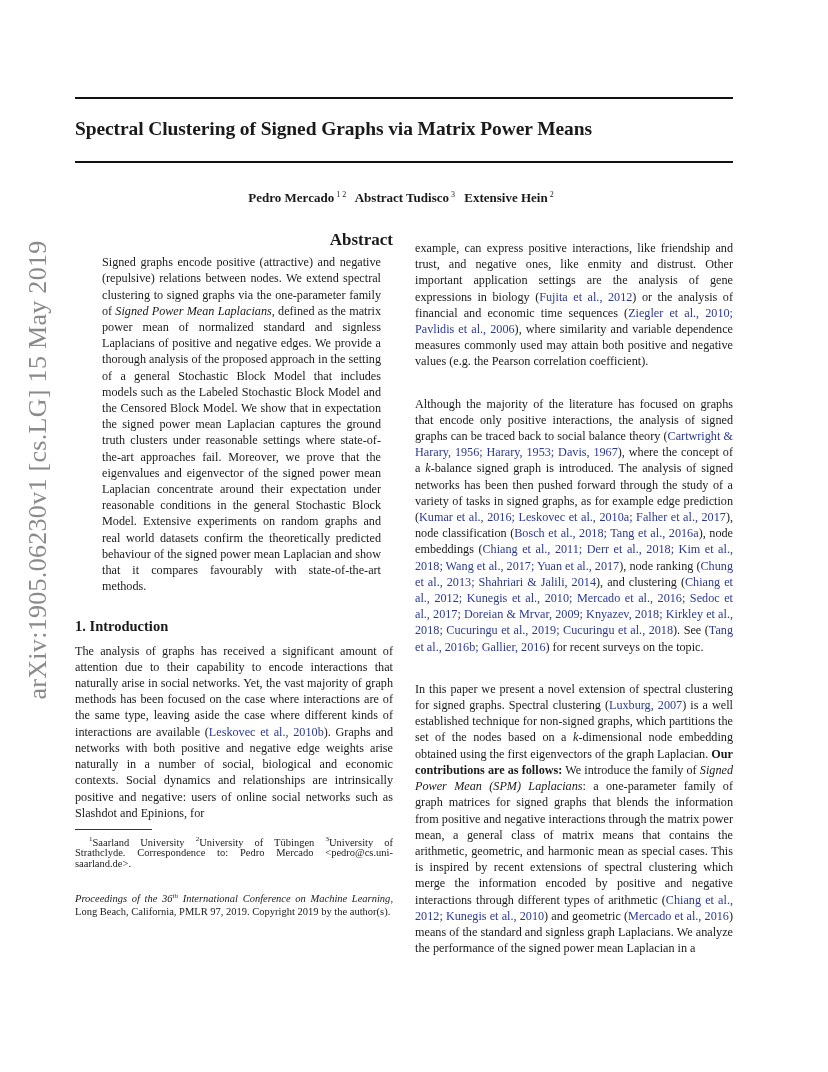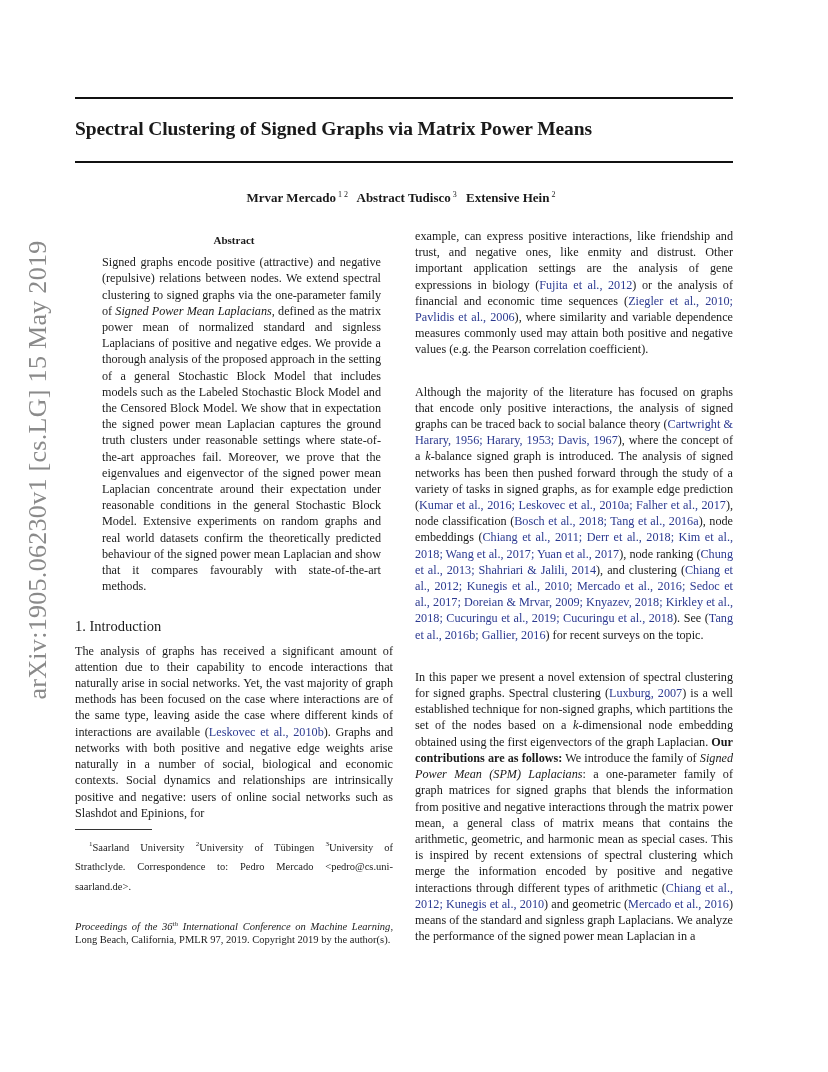--- a/index.html
+++ b/index.html
@@ -10,45 +10,45 @@
   #rule-bottom { top: 161px; }
   #title { position: absolute; top: 118px; left: 75px; width: 658px; text-align: left;
            font-size: 19.5px; font-weight: bold; letter-spacing: -0.1px; }
   #authors { position: absolute; top: 190px; left: 75px; width: 658px; text-align: center;
              font-size: 13px; font-weight: bold; }
   #authors sup { font-size: 8px; font-weight: normal; margin-left: 2px; margin-right: 6px; margin-top: 48px; }
   #arxiv { position: absolute; left: 38px; top: 470px; transform: translate(-50%, -50%) rotate(-90deg);
            white-space: nowrap; font-size: 26px; color: #8a8a8a; font-family: "Liberation Serif", serif; letter-spacing: 0.3px; }
   .col { position: absolute; font-size: 12.2px; line-height: 16.2px; text-align: justify; }
   #col-left { left: 75px; top: 232px; width: 318px; }
-  #col-right { left: 415px; top: 228px; width: 318px; }
-  #abstract-heading { text-align: center; font-weight: bold; font-size: 11px; margin: 0 0 6px 0; }
+  #col-right { left: 415px; top: 240px; width: 318px; }
+  #abstract-heading { text-align: right; font-weight: bold; font-size: 17px; margin: 0 0 6px 0; }
   #abstract-body { margin: 0 12px 0 27px; }
-  #intro-heading { font-weight: normal; font-size: 14.5px; margin: 24px 0 8px 0; }
+  #intro-heading { font-weight: bold; font-size: 14.5px; margin: 24px 0 8px 0; }
   p { margin: 0; }
   .para + .para { margin-top: 26px; }
   .cite { color: #2b3990; }
   i { font-style: italic; }
   b { font-weight: bold; }
   #footnote-rule { width: 77px; height: 1px; background: #333; margin: 8px 0 4px 0; }
-  #footnote { font-size: 10.5px; line-height: 20px; text-indent: 14px; }
+  #footnote { font-size: 10.5px; line-height: 11px; text-indent: 14px; }
   #footnote sup, #proceedings sup { font-size: 7px; }
   #proceedings { font-size: 10.5px; line-height: 13.2px; margin-top: 20px; }
 </style>
 </head>
 <body>
 
 <div id="arxiv">arXiv:1905.06230v1  [cs.LG]  15 May 2019</div>
 
 <div class="rule" id="rule-top"></div>
 <div id="title">Spectral Clustering of Signed Graphs via Matrix Power Means</div>
 <div class="rule" id="rule-bottom"></div>
 
 <div id="authors">
-  <span>Mrvar Mercado</span><sup>1 2</sup>
+  <span>Pedro Mercado</span><sup>1 2</sup>
   <span>Abstract Tudisco</span><sup>3</sup>
   <span>Extensive Hein</span><sup>2</sup>
 </div>
 
 <div class="col" id="col-left">
   <div id="abstract-heading">Abstract</div>
   <p id="abstract-body"><span>Signed graphs encode positive (attractive) and negative (repulsive) relations between nodes. We extend spectral clustering to signed graphs via the one-parameter family of </span><i>Signed Power Mean Laplacians</i><span>, defined as the matrix power mean of normalized standard and signless Laplacians of positive and negative edges.  We provide a thorough analysis of the proposed approach in the setting of a general Stochastic Block Model that includes models such as the Labeled Stochastic Block Model and the Censored Block Model. We show that in expectation the signed power mean Laplacian captures the ground truth clusters under reasonable settings where state-of-the-art approaches fail. Moreover, we prove that the eigenvalues and eigenvector of the signed power mean Laplacian concentrate around their expectation under reasonable conditions in the general Stochastic Block Model. Extensive experiments on random graphs and real world datasets confirm the theoretically predicted behaviour of the signed power mean Laplacian and show that it compares favourably with state-of-the-art methods.</span></p>
 
   <div id="intro-heading">1. Introduction</div>
   <p><span>The analysis of graphs has received a significant amount of attention due to their capability to encode interactions that naturally arise in social networks. Yet, the vast majority of graph methods has been focused on the case where interactions are of the same type, leaving aside the case where different kinds of interactions are available (</span><a class="cite">Leskovec et al., 2010b</a><span>). Graphs and networks with both positive and negative edge weights arise naturally in a number of social, biological and economic contexts.  Social dynamics and relationships are intrinsically positive and negative: users of online social networks such as Slashdot and Epinions, for</span></p>

